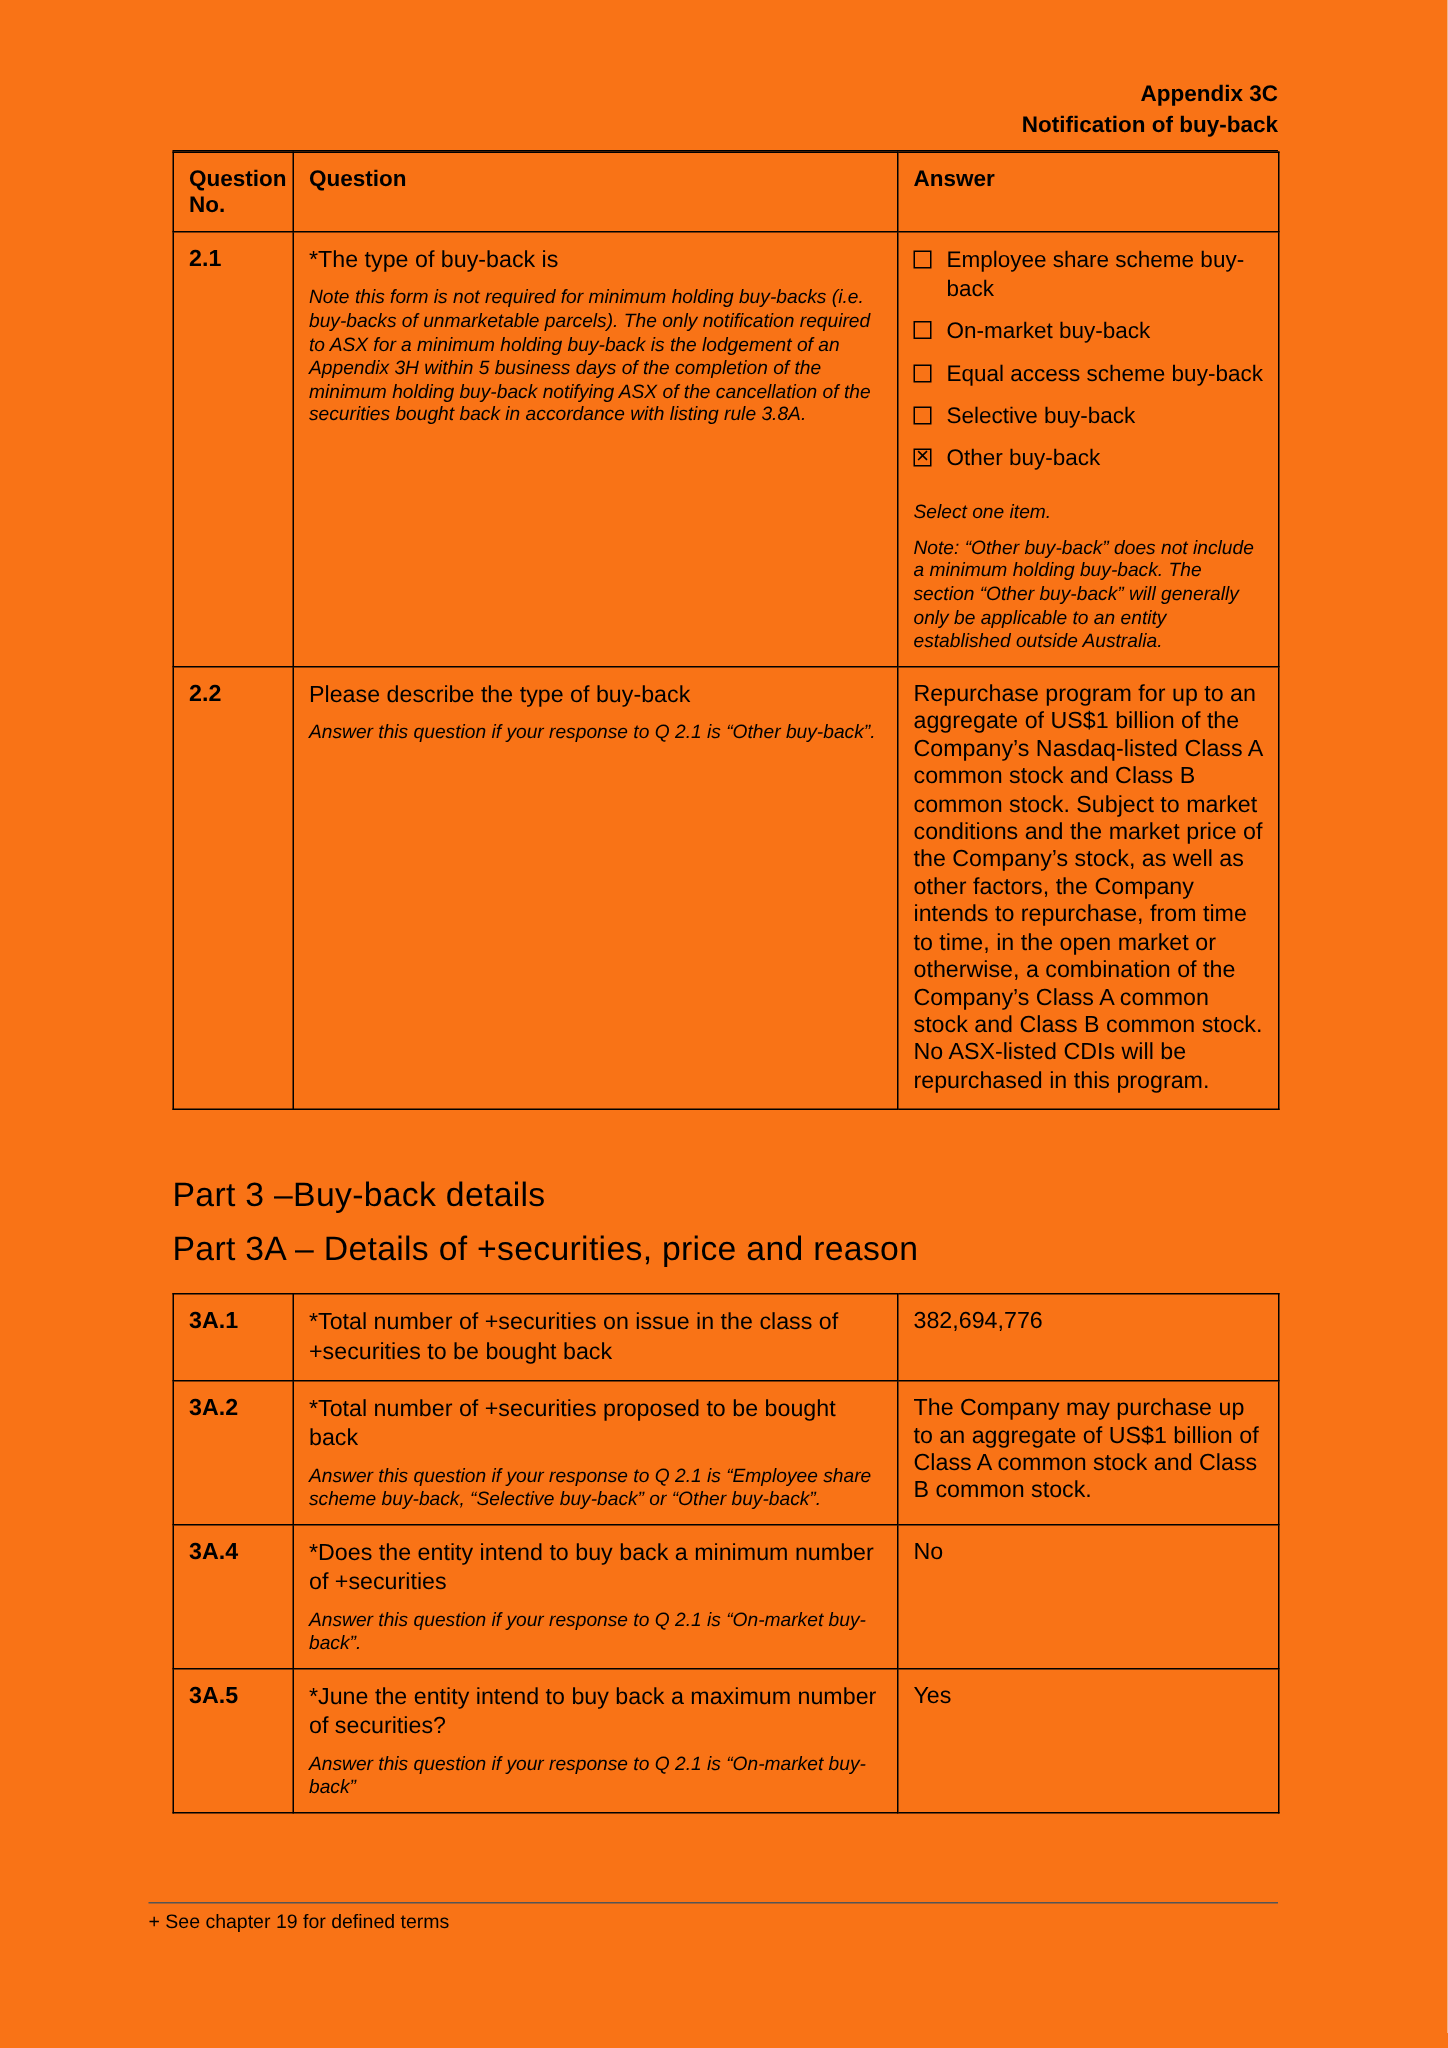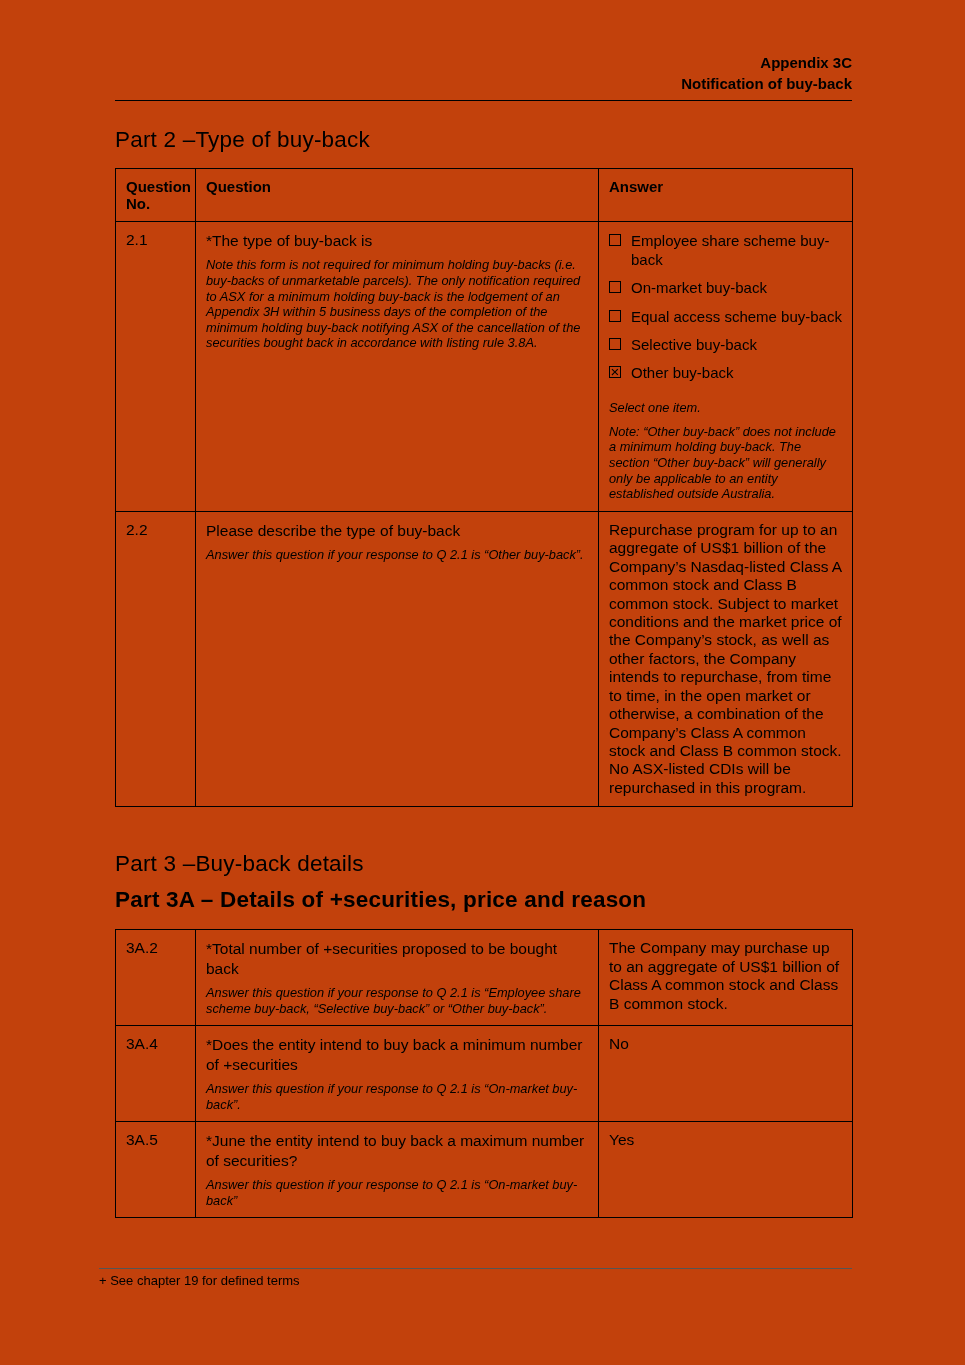--- a/index.html
+++ b/index.html
@@ -1,42 +1,42 @@
 <!DOCTYPE html>
 <html><head>
 <meta charset="utf-8">
 <style>
   * { box-sizing: border-box; }
   html,body { margin:0; padding:0; background:#e8e8e8; }
   .page {
     width: 965px; height: 1365px;
     margin: 0 auto;
-    background: #c2410c;
+    background: #f97316;
     color: #000;
     font-family: "Liberation Sans", "DejaVu Sans", sans-serif;
     position: relative;
     padding: 52px 113px 0 115px;
   }
   
   .doc-header { text-align: right; font-weight: bold; font-size: 15px; line-height: 1.4; }
   .header-rule { border: none; border-top: 1.5px solid #000; margin: 6px 0 0 0; }
 
   
   .part-title { font-size: 22.5px; font-weight: 400; margin: 26px 0 15px 0; letter-spacing: 0.2px; }
-  .part-title.sub { margin: 10px 0 16px 0; font-weight: bold; }
+  .part-title.sub { margin: 10px 0 16px 0; }
   .part3-group .part-title:first-child { margin-top: 44px; margin-bottom: 0; }
 
   
   table { width: 737px; border-collapse: collapse; table-layout: fixed; }
   td, th { border: 1.3px solid #000; vertical-align: top; padding: 9px 10px; text-align: left; }
   col.c-no { width: 80px; }
   col.c-q  { width: 403px; }
   col.c-a  { width: 254px; }
   th { font-size: 15px; font-weight: bold; padding-right: 4px; }
-  .cell-no { font-size: 15.5px; }
+  .cell-no { font-size: 15.5px; font-weight: bold; }
   .q-title { font-size: 15.5px; margin: 0 0 7px 0; line-height: 1.25; }
   .q-title.only { margin-bottom: 0; }
   .note { font-style: italic; font-size: 12.8px; line-height: 1.22; margin: 0 0 8px 0; }
   .note:last-child { margin-bottom: 0; }
   .answer-text { font-size: 15.5px; line-height: 1.19; margin: 0; }
 
   
   .opt-list { margin: 0 0 18px 0; }
   .opt { display: flex; gap: 10px; margin: 0 0 9px 0; font-size: 15px; line-height: 1.28; }
   .cb {
@@ -65,21 +65,20 @@
 <body>
 
 <div class="page">
 
   <div class="doc-header">
     <div>Appendix 3C</div>
     <div>Notification of buy-back</div>
   </div>
   <hr class="header-rule">
 
-  <div class="part-title">Part 2 –Type of buy-back</div>
 
   <table>
     <colgroup>
         <col class="c-no">
         <col class="c-q">
         <col class="c-a">
       </colgroup>
     <tbody>
         <tr>
       <th>Question No.</th>
@@ -140,20 +139,29 @@
   </div>
 
   <table>
     <colgroup>
         <col class="c-no">
         <col class="c-q">
         <col class="c-a">
       </colgroup>
 
     <tbody>
+        <tr>
+      <td class="cell-no">3A.1</td>
+      <td>
+        <p class="q-title only">*Total number of +securities on issue in the class of +securities to be bought back</p>
+      </td>
+      <td>
+        <p class="answer-text">382,694,776</p>
+      </td>
+    </tr>
 
     <tr>
       <td class="cell-no">3A.2</td>
       <td>
         <p class="q-title">*Total number of +securities proposed to be bought back</p>
         <p class="note">Answer this question if your response to Q 2.1 is “Employee share scheme buy-back, “Selective buy-back” or “Other buy-back”.</p>
       </td>
       <td>
         <p class="answer-text">The Company may purchase up to an aggregate of US$1 billion of Class A common stock and Class B common stock.</p>
       </td>

